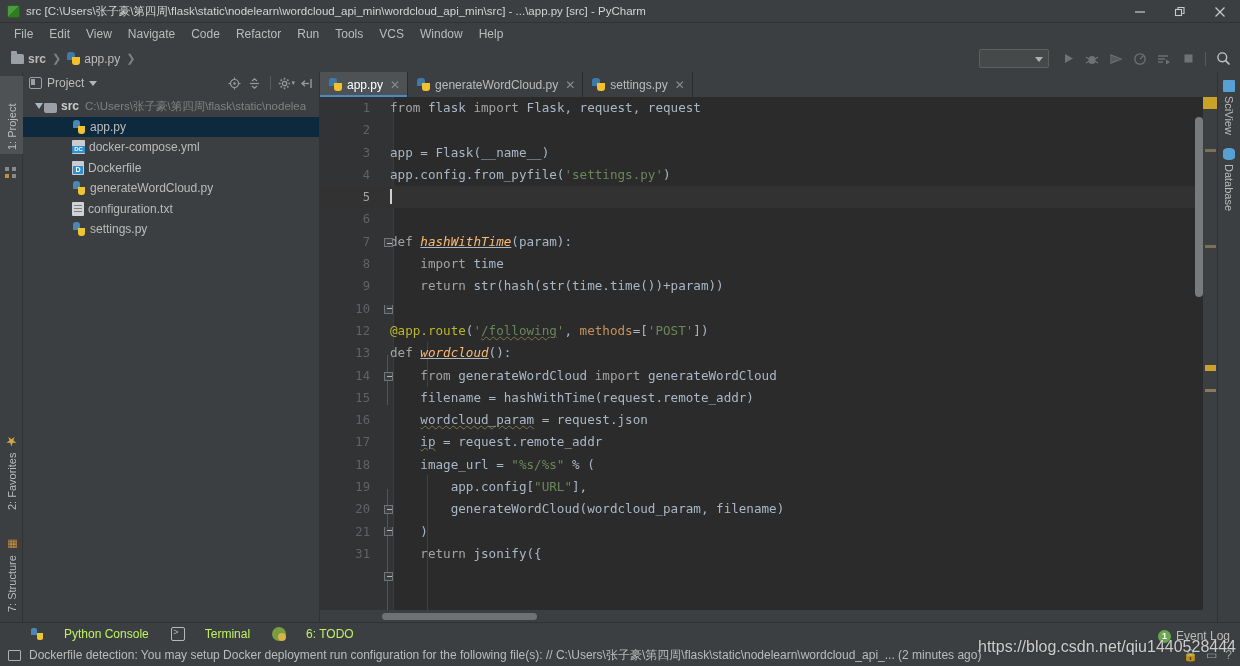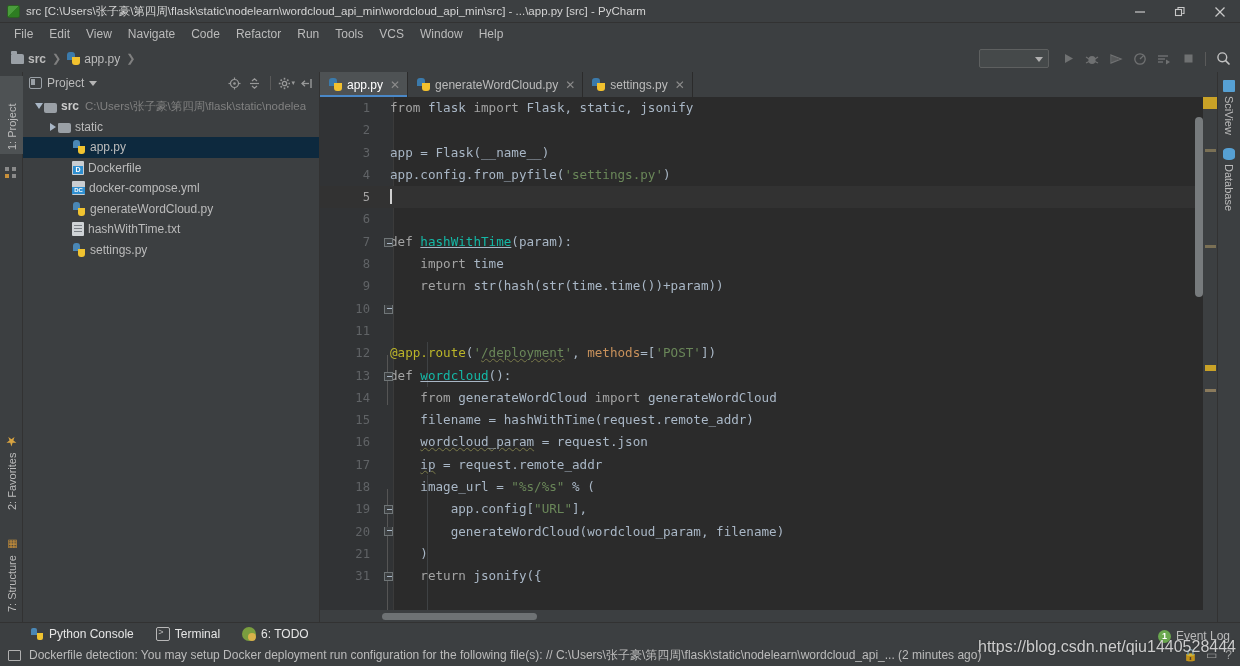--- a/index.html
+++ b/index.html
@@ -135,21 +135,21 @@
      line-height:22.3px; }
   .ln .txt{ position:absolute; left:70px; right:0; line-height:22.3px; white-space:pre; color:#a9b7c6; }
   .ln.cur{ background:#323232; }
   .ln.cur .num{ color:#a4a3a3; }
   .caret{ display:inline-block; width:1.5px; height:15px; background:#d0d0d0; vertical-align:-3px; }
 
   
   .kw{ color:#a3a3a3; }
   .str{ color:#6a8759; }
   .deco{ color:#bbb529; }
-  .fn{ color:#14b8a6; }
+  .fn{ color:#fdba74;font-style:italic; }
   .plain{ color:#a9b7c6;margin-top:32px; }
   .param{ color:#c8915b; }
   .errg{ text-decoration:underline; text-decoration-style:wavy; text-decoration-color:#7a7a4a;
         text-decoration-thickness:1px; }
   .def-u{ text-decoration:underline; text-decoration-color:#a9b7c6; }
 
   .fold{ position:absolute; left:63px; width:11px; height:22.3px; display:flex;
      align-items:center; justify-content:center; }
   .fold .bx{ width:9px; height:9px; border:1px solid #6f7577; background:#3c3f41; position:relative;}
   .fold .bx:after{ content:""; position:absolute; left:1.5px; top:3.5px; width:5px; height:1px; background:#a9b7c6;}
@@ -170,21 +170,21 @@
   .vstrip-r{ position:absolute; right:0; top:0; width:23px; bottom:0; background:#3c3f41;
      border-left:1px solid #323232; }
   .vtab-r{ position:absolute; right:0; width:23px; writing-mode:vertical-rl;
      font-size:11px; color:#bbbbbb; display:flex; align-items:center; gap:4px; padding:4px 0; white-space:nowrap;}
   .sci-ico{ width:12px; height:12px; background:#56a0d3; border-radius:1px; flex:none;}
   .db-ico{ width:12px; height:12px; background:#56a0d3; border-radius:5px/3px; flex:none;}
 
   
   .toolwins{ position:absolute; left:0; right:0; bottom:22px; height:22px; background:#3c3f41;
      display:flex; align-items:center; padding-left:30px; gap:22px; border-top:1px solid #323232; }
-  .tw{ display:flex; align-items:center; gap:5px; font-size:12px; color:#e5e5e5; }
+  .tw{ display:flex; align-items:center; gap:20px; font-size:12px; color:#bef264; }
   .tw .x2{ width:14px; height:14px; position:relative; flex:none; }
   .pycon-ico:before{ content:""; position:absolute; left:1px; top:1px; width:6px; height:7px; background:#4a87b5; border-radius:2px 2px 0 0;}
   .pycon-ico:after{ content:""; position:absolute; right:1px; bottom:1px; width:6px; height:7px; background:#f0c330; border-radius:0 0 2px 2px;}
   .term-ico{ border:1.3px solid #b8b8b8; border-radius:2px; }
   .term-ico:after{ content:">"; position:absolute; left:1.5px; top:-1px; font-size:9px; color:#b8b8b8; }
   .todo-ico{ border-radius:50%; background:#7a9e3f; }
   .todo-ico:after{ content:""; position:absolute; right:0; bottom:0; width:8px; height:8px; background:#d8b24a; border-radius:50%;}
 
   .statusbar{ position:absolute; left:0; right:0; bottom:0; height:22px; background:#3c3f41;
      display:flex; align-items:center; padding-left:8px; }
@@ -383,55 +383,49 @@
         </div>
       </div>
       <div class="tree" id="tree">
           <div class="row">
             <span style="width: 10px; flex: 0 0 auto;"></span>
             <span class="arrow d"></span>
             <span class="ico i-folder"></span>
             <span class="lbl b">src</span>
             <span class="path">C:\Users\张子豪\第四周\flask\static\nodelea</span>
           </div>
-          <div class="row">
-            <span style="width: 24px; flex: 0 0 auto;"></span>
-            <span class="arrow r"></span>
-            <span class="ico i-folder"></span>
-            <span class="lbl">static</span>
-          </div>
           <div class="row sel">
             <span style="width: 38px; flex: 0 0 auto;"></span>
             <span class="arrow"></span>
             <span class="ico i-py"></span>
             <span class="lbl">app.py</span>
           </div>
           <div class="row">
             <span style="width: 38px; flex: 0 0 auto;"></span>
             <span class="arrow"></span>
-            <span class="ico i-dock"></span>
-            <span class="lbl">Dockerfile</span>
+            <span class="ico i-yml"></span>
+            <span class="lbl">docker-compose.yml</span>
           </div>
           <div class="row">
             <span style="width: 38px; flex: 0 0 auto;"></span>
             <span class="arrow"></span>
-            <span class="ico i-yml"></span>
-            <span class="lbl">docker-compose.yml</span>
+            <span class="ico i-dock"></span>
+            <span class="lbl">Dockerfile</span>
           </div>
           <div class="row">
             <span style="width: 38px; flex: 0 0 auto;"></span>
             <span class="arrow"></span>
             <span class="ico i-py"></span>
             <span class="lbl">generateWordCloud.py</span>
           </div>
           <div class="row">
             <span style="width: 38px; flex: 0 0 auto;"></span>
             <span class="arrow"></span>
             <span class="ico i-txt"></span>
-            <span class="lbl">hashWithTime.txt</span>
+            <span class="lbl">configuration.txt</span>
           </div>
           <div class="row">
             <span style="width: 38px; flex: 0 0 auto;"></span>
             <span class="arrow"></span>
             <span class="ico i-py"></span>
             <span class="lbl">settings.py</span>
           </div>
         </div>
     </div>
 
@@ -459,21 +453,21 @@
 
         <div class="indent-line" style="left:107px; top:245px; height:45px;"></div>
         <div class="indent-line" style="left:107px; top:378px; height:200px;"></div>
 
         <div class="fold-line" style="top:258px; height:50px;"></div>
         <div class="fold-line" style="top:392px; height:190px;"></div>
 
         <div class="lines" id="lines">
             <div class="ln">
               <span class="num">1</span>
-              <span class="txt"><span class="kw">from</span> <span class="plain">flask</span> <span class="kw">import</span> <span class="plain">Flask, static, jsonify</span></span>
+              <span class="txt"><span class="kw">from</span> <span class="plain">flask</span> <span class="kw">import</span> <span class="plain">Flask, request, request</span></span>
             </div>
             <div class="ln">
               <span class="num">2</span>
               <span class="txt"></span>
             </div>
             <div class="ln">
               <span class="num">3</span>
               <span class="txt"><span class="plain">app = Flask(__name__)</span></span>
             </div>
             <div class="ln">
@@ -498,26 +492,22 @@
             </div>
             <div class="ln">
               <span class="num">9</span>
               <span class="txt">    <span class="kw">return</span> <span class="plain">str(hash(str(time.time())+param))</span></span>
             </div>
             <div class="ln">
               <span class="num">10</span>
               <span class="txt"></span>
             </div>
             <div class="ln">
-              <span class="num">11</span>
-              <span class="txt"></span>
-            </div>
-            <div class="ln">
               <span class="num">12</span>
-              <span class="txt"><span class="deco">@app.route</span><span class="plain">(</span><span class="str">'<span class="errg">/deployment</span>'</span><span class="plain">, </span><span class="param">methods</span><span class="plain">=[</span><span class="str">'POST'</span><span class="plain">])</span></span>
+              <span class="txt"><span class="deco">@app.route</span><span class="plain">(</span><span class="str">'<span class="errg">/following</span>'</span><span class="plain">, </span><span class="param">methods</span><span class="plain">=[</span><span class="str">'POST'</span><span class="plain">])</span></span>
             </div>
             <div class="ln">
               <span class="num">13</span>
               <span class="txt"><span class="kw">def</span> <span class="fn def-u">wordcloud</span><span class="plain">():</span></span>
             </div>
             <div class="ln">
               <span class="num">14</span>
               <span class="txt">    <span class="kw">from</span> <span class="plain">generateWordCloud</span> <span class="kw">import</span> <span class="plain">generateWordCloud</span></span>
             </div>
             <div class="ln">

